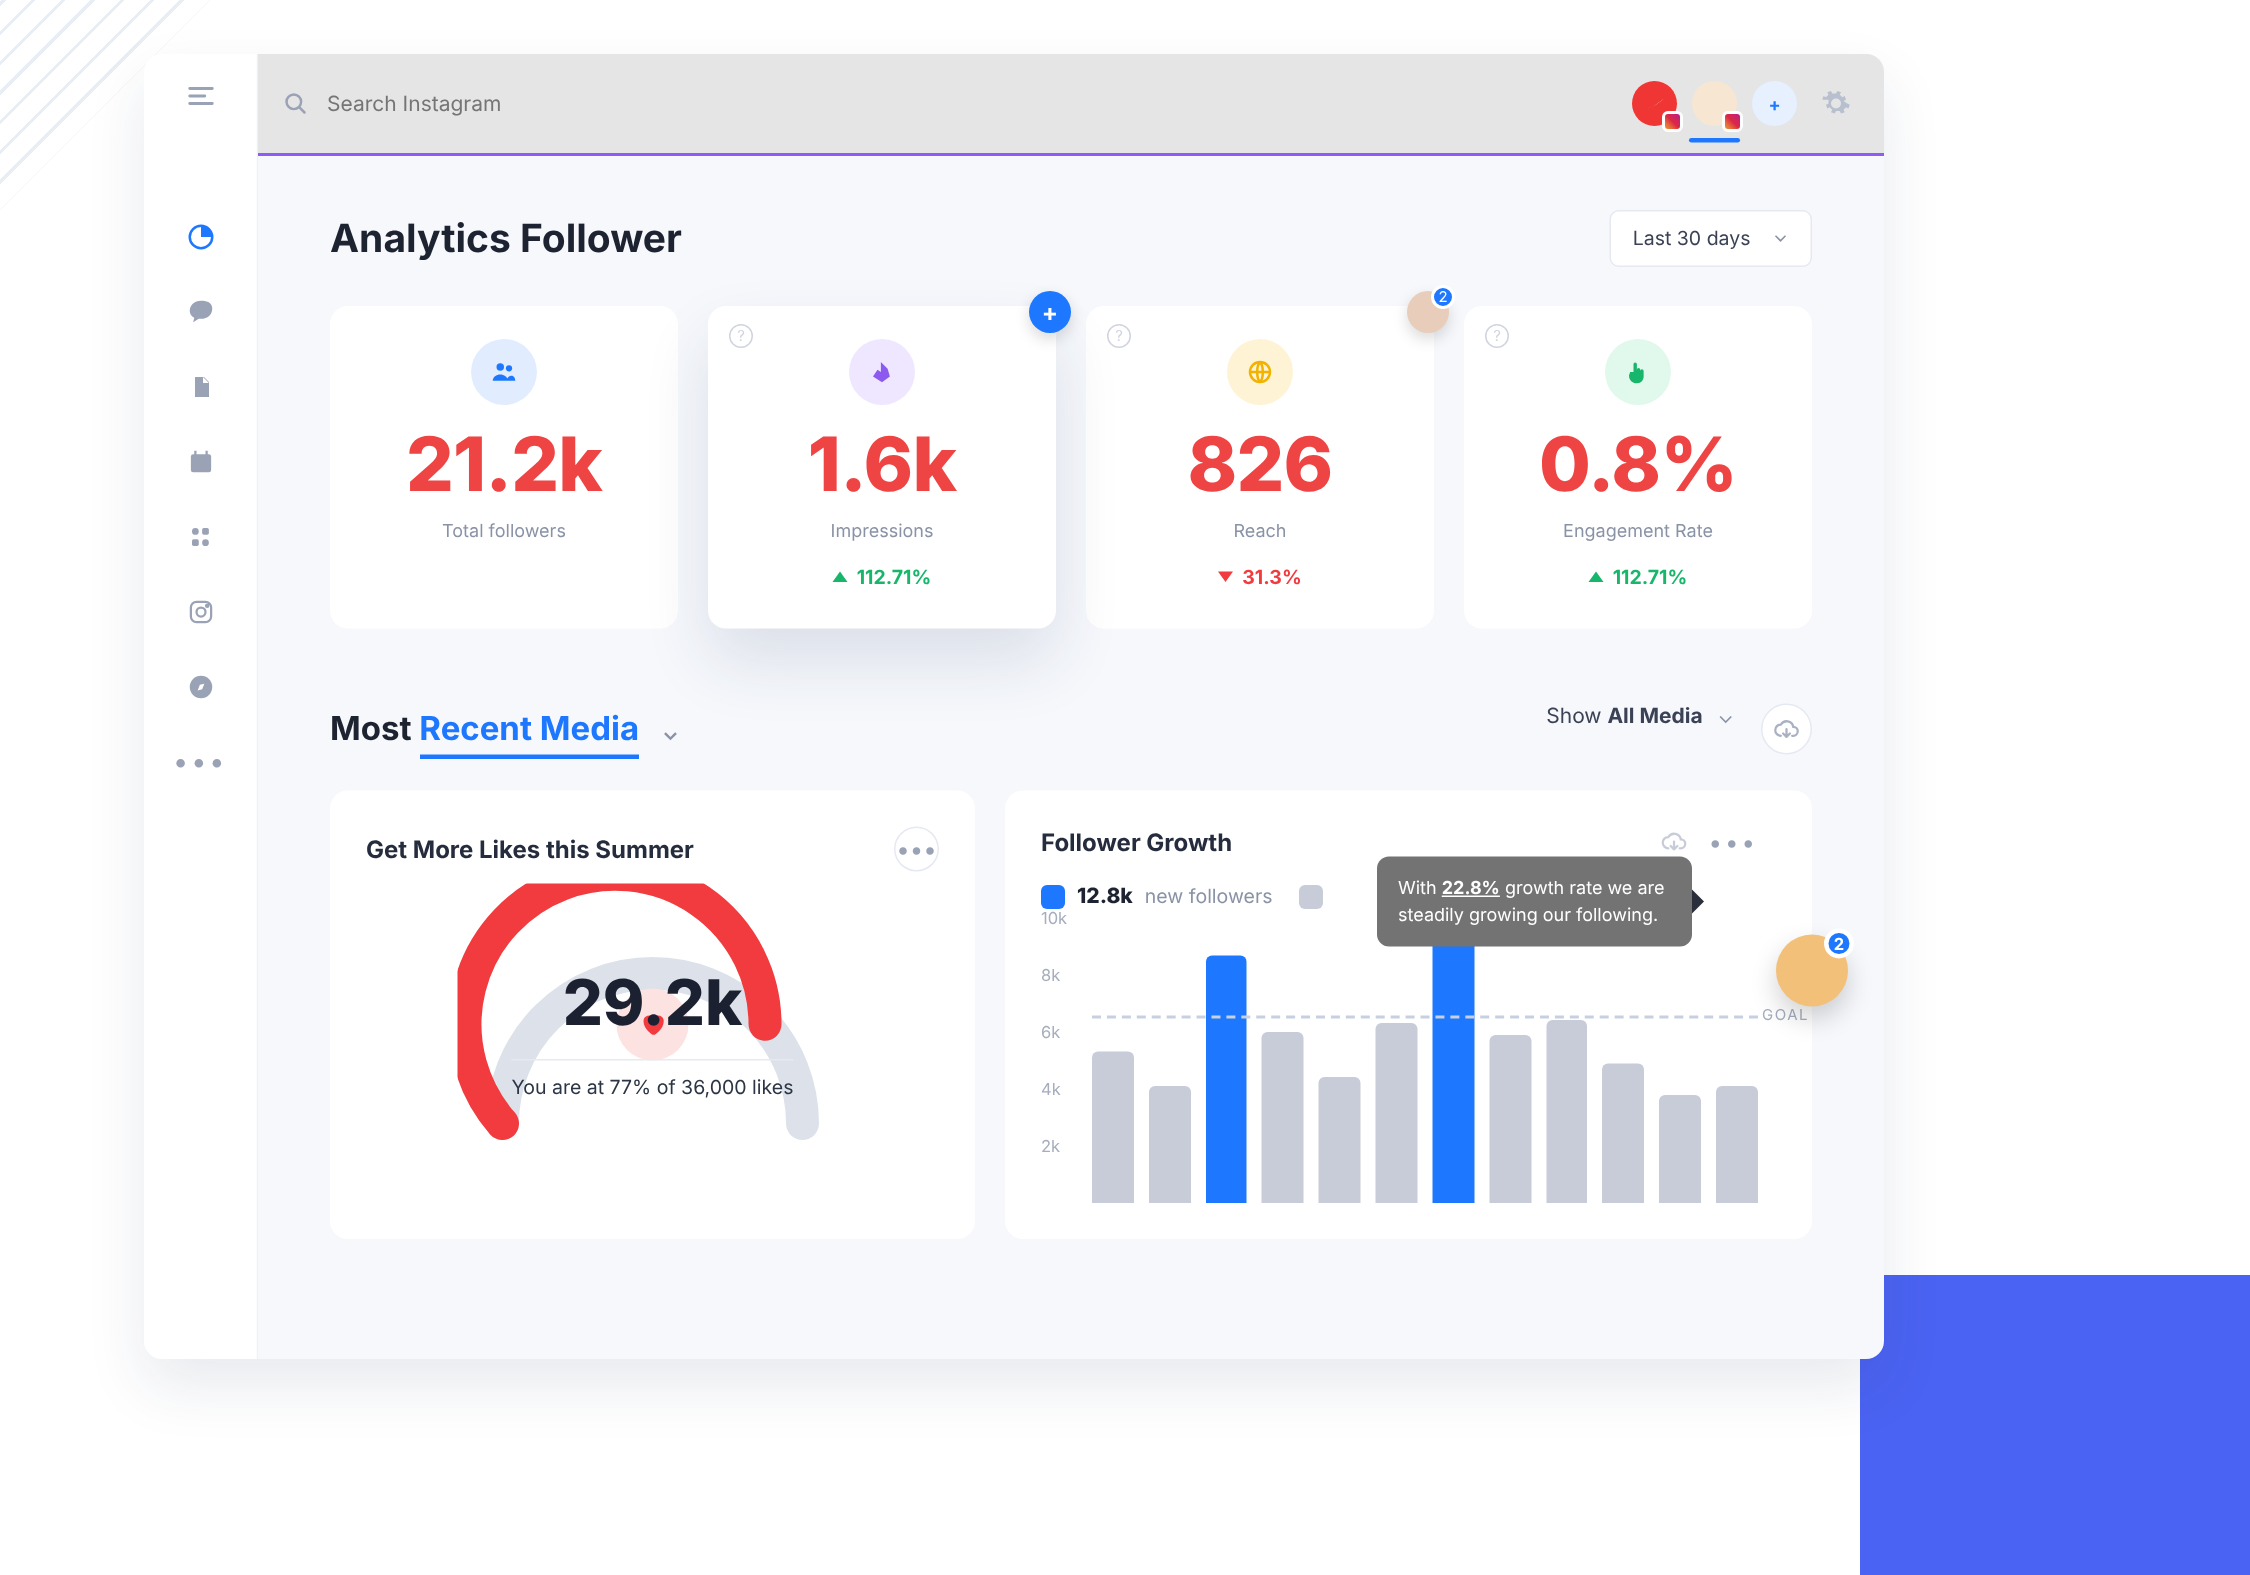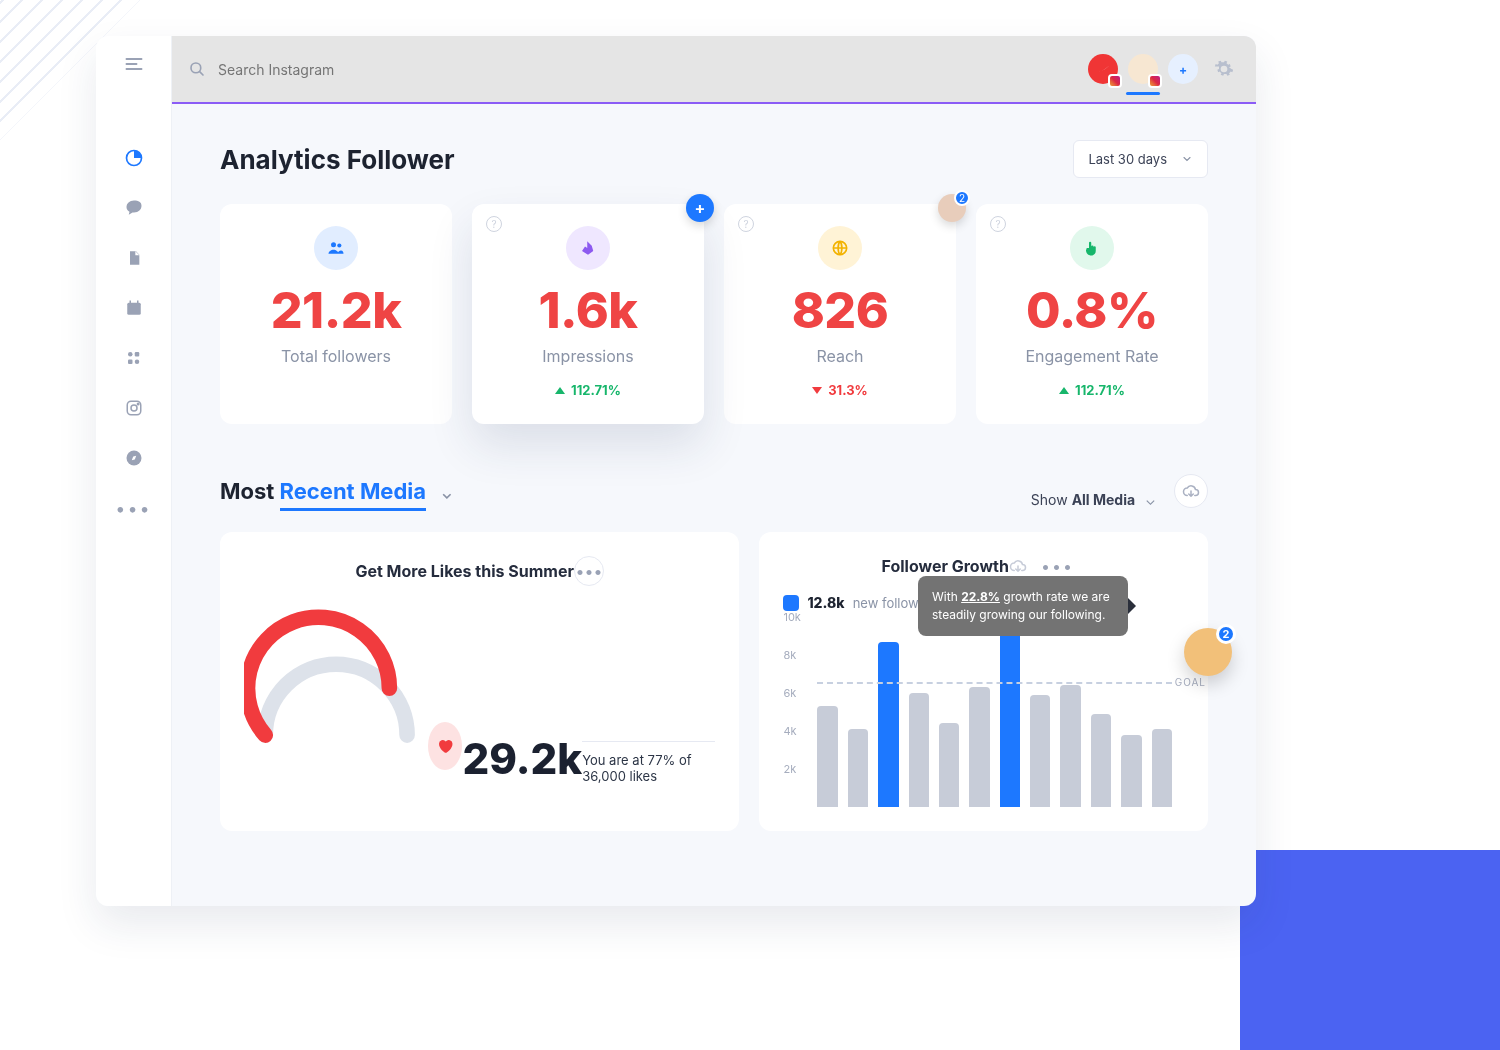--- a/index.html
+++ b/index.html
@@ -46,44 +46,44 @@
   .kpis{display:flex;gap:20px;margin-top:26px}
   .kpi{flex:1;background:#fff;border-radius:12px;padding:22px 10px 26px;position:relative;text-align:center}
   .kpi.elev{box-shadow:0 22px 45px rgba(30,50,90,.12);z-index:2}
   .kpi .info{position:absolute;left:14px;top:12px;width:16px;height:16px;border:1.5px solid #cfd4df;border-radius:50%;color:#cfd4df;font-size:10px;display:flex;align-items:center;justify-content:center}
   .kpi .badge{position:absolute;right:-10px;top:-10px;width:28px;height:28px;border-radius:50%;display:flex;align-items:center;justify-content:center;box-shadow:0 4px 10px rgba(0,0,0,.15)}
   .kpi .badge.add{background:var(--blue);color:#fff;font-size:16px;font-weight:700}
   .kpi .badge.avb{background:#e8cdbb}
   .kpi .badge.avb .count{position:absolute;right:-4px;top:-4px;width:16px;height:16px;border-radius:50%;background:var(--blue);color:#fff;font-size:10px;display:flex;align-items:center;justify-content:center;border:2px solid #fff}
   .kpi .iconwrap{width:44px;height:44px;border-radius:50%;display:inline-flex;align-items:center;justify-content:center;margin-bottom:10px}
   .kpi .big{font-size:50px;font-weight:800;color:#ef4444;letter-spacing:-0.5px}
-  .kpi .lab{font-size:16px;color:var(--muted);margin-top:6px}
+  .kpi .lab{font-size:12px;color:var(--muted);margin-top:6px}
   .kpi .delta{margin-top:16px;font-size:13px;font-weight:700}
   .delta.up{color:var(--green)}
   .delta.down{color:var(--red)}
   .tri-up{display:inline-block;width:0;height:0;border-left:5px solid transparent;border-right:5px solid transparent;border-bottom:7px solid currentColor;margin-right:6px;vertical-align:1px}
   .tri-down{display:inline-block;width:0;height:0;border-left:5px solid transparent;border-right:5px solid transparent;border-top:7px solid currentColor;margin-right:6px;vertical-align:1px}
   
   .sec2{display:flex;align-items:center;justify-content:space-between;margin-top:50px}
   .sec2 h2{margin:0;font-size:22px;font-weight:700;color:#1d2330}
   .sec2 h2 .hl{color:var(--blue);border-bottom:3px solid var(--blue);padding-bottom:4px}
   .sec2 h2 .chev{color:var(--muted);font-size:14px;margin-left:10px}
-  .sec2-right{display:flex;align-items:flex-end;gap:18px}
+  .sec2-right{display:flex;align-items:flex-start;gap:18px}
   .showall{font-size:14px;color:#3b4256;cursor:pointer}
   .showall b{font-weight:700}
   .cloud{width:34px;height:34px;border-radius:50%;border:1px solid #e6e9f2;background:#fff;display:flex;align-items:center;justify-content:center;color:#aab1c2;cursor:pointer}
   
   .cards{display:flex;gap:20px;margin-top:24px}
   .lowcard{background:#fff;border-radius:12px;padding:24px;position:relative}
   .lowcard.left{flex:0 0 430px}
   .lowcard.right{flex:1}
-  .cardhead{display:flex;align-items:center;justify-content:center}
+  .cardhead{display:flex;align-items:center;justify-content:space-between}
   .cardhead h3{margin:0;font-size:16px;font-weight:700;color:#252c3d}
   .dotsbtn{width:30px;height:30px;border:1px solid #e6e9f2;border-radius:50%;display:flex;align-items:center;justify-content:center;color:#9aa2b5;cursor:pointer}
-  .gauge{display:flex;align-items:flex-end;margin-top:8px}
+  .gauge{display:flex;flex-direction:column;align-items:center;margin-top:8px}
   .gnum{font-size:42px;font-weight:800;color:#1b2130;margin-top:-78px}
   .gsub{font-size:13px;color:#2c3546;margin-top:12px;border-top:1px solid #e6e9f2;padding-top:10px}
   .heartwrap{width:48px;height:48px;border-radius:50%;background:#fde2e2;display:flex;align-items:center;justify-content:center;margin-top:-120px;margin-bottom:14px}
   
   .legend{display:flex;align-items:center;gap:8px;margin-top:18px}
   .legend .sw{width:16px;height:16px;border-radius:4px}
   .legend .num{font-size:14px;font-weight:800;color:#1d2330}
   .legend .txt{font-size:13px;color:var(--muted)}
   .chartwrap{position:relative;margin-top:6px;height:190px}
   .ygrid{position:absolute;left:0;right:0;height:1px;background:#cfd4df}

